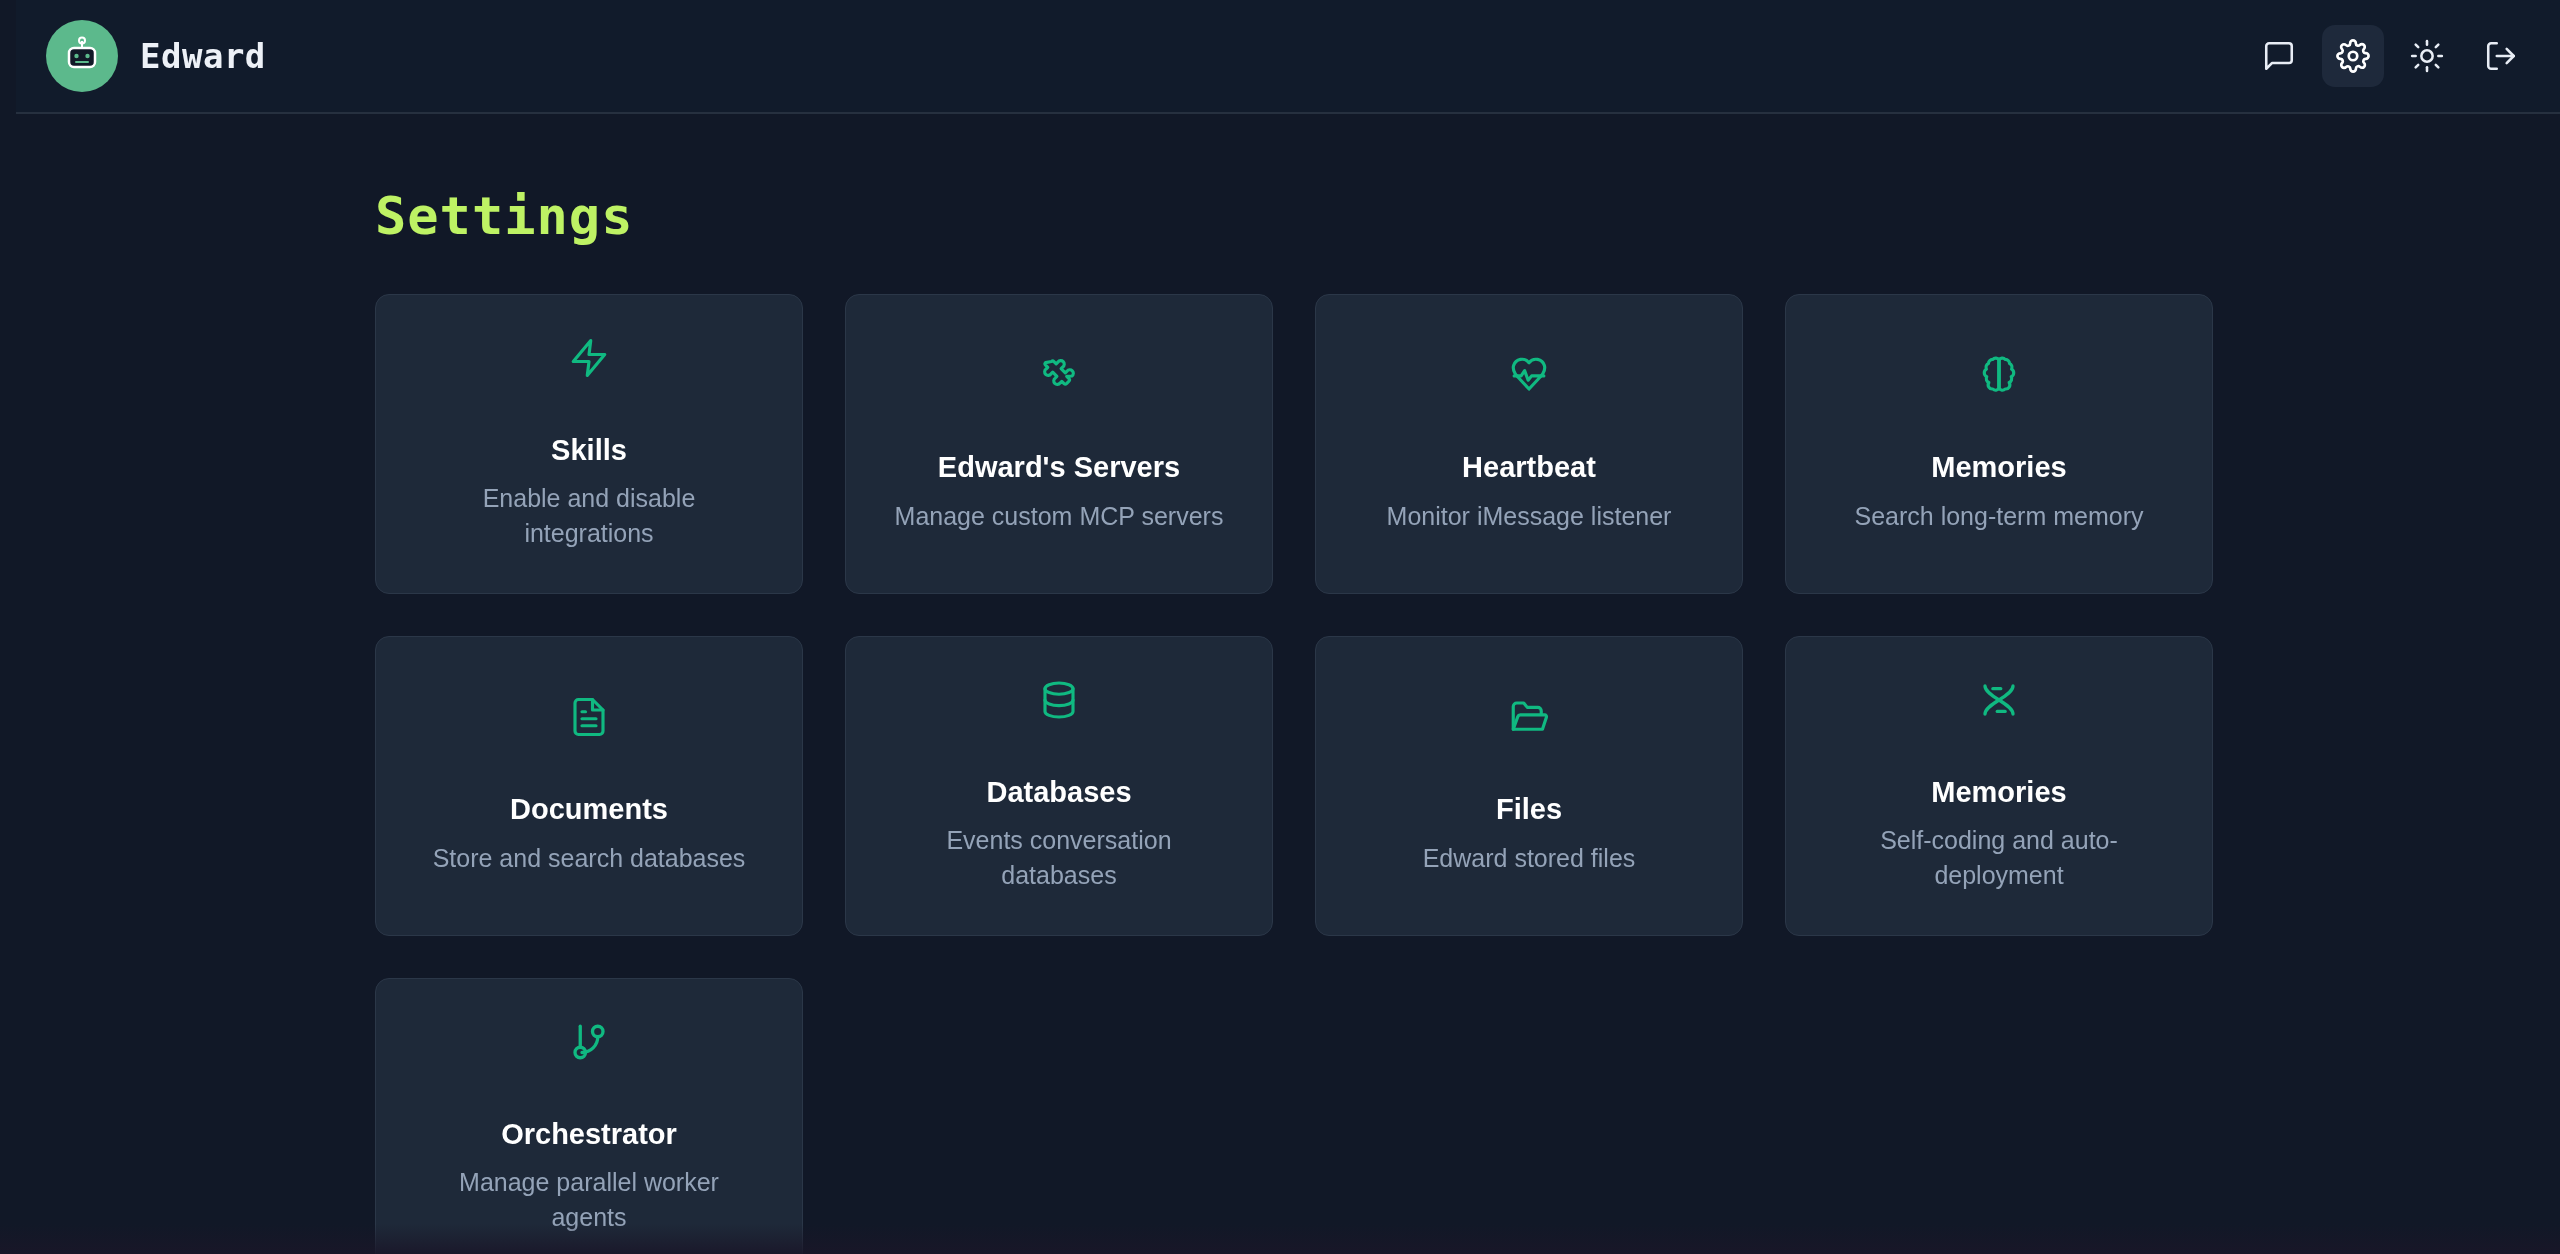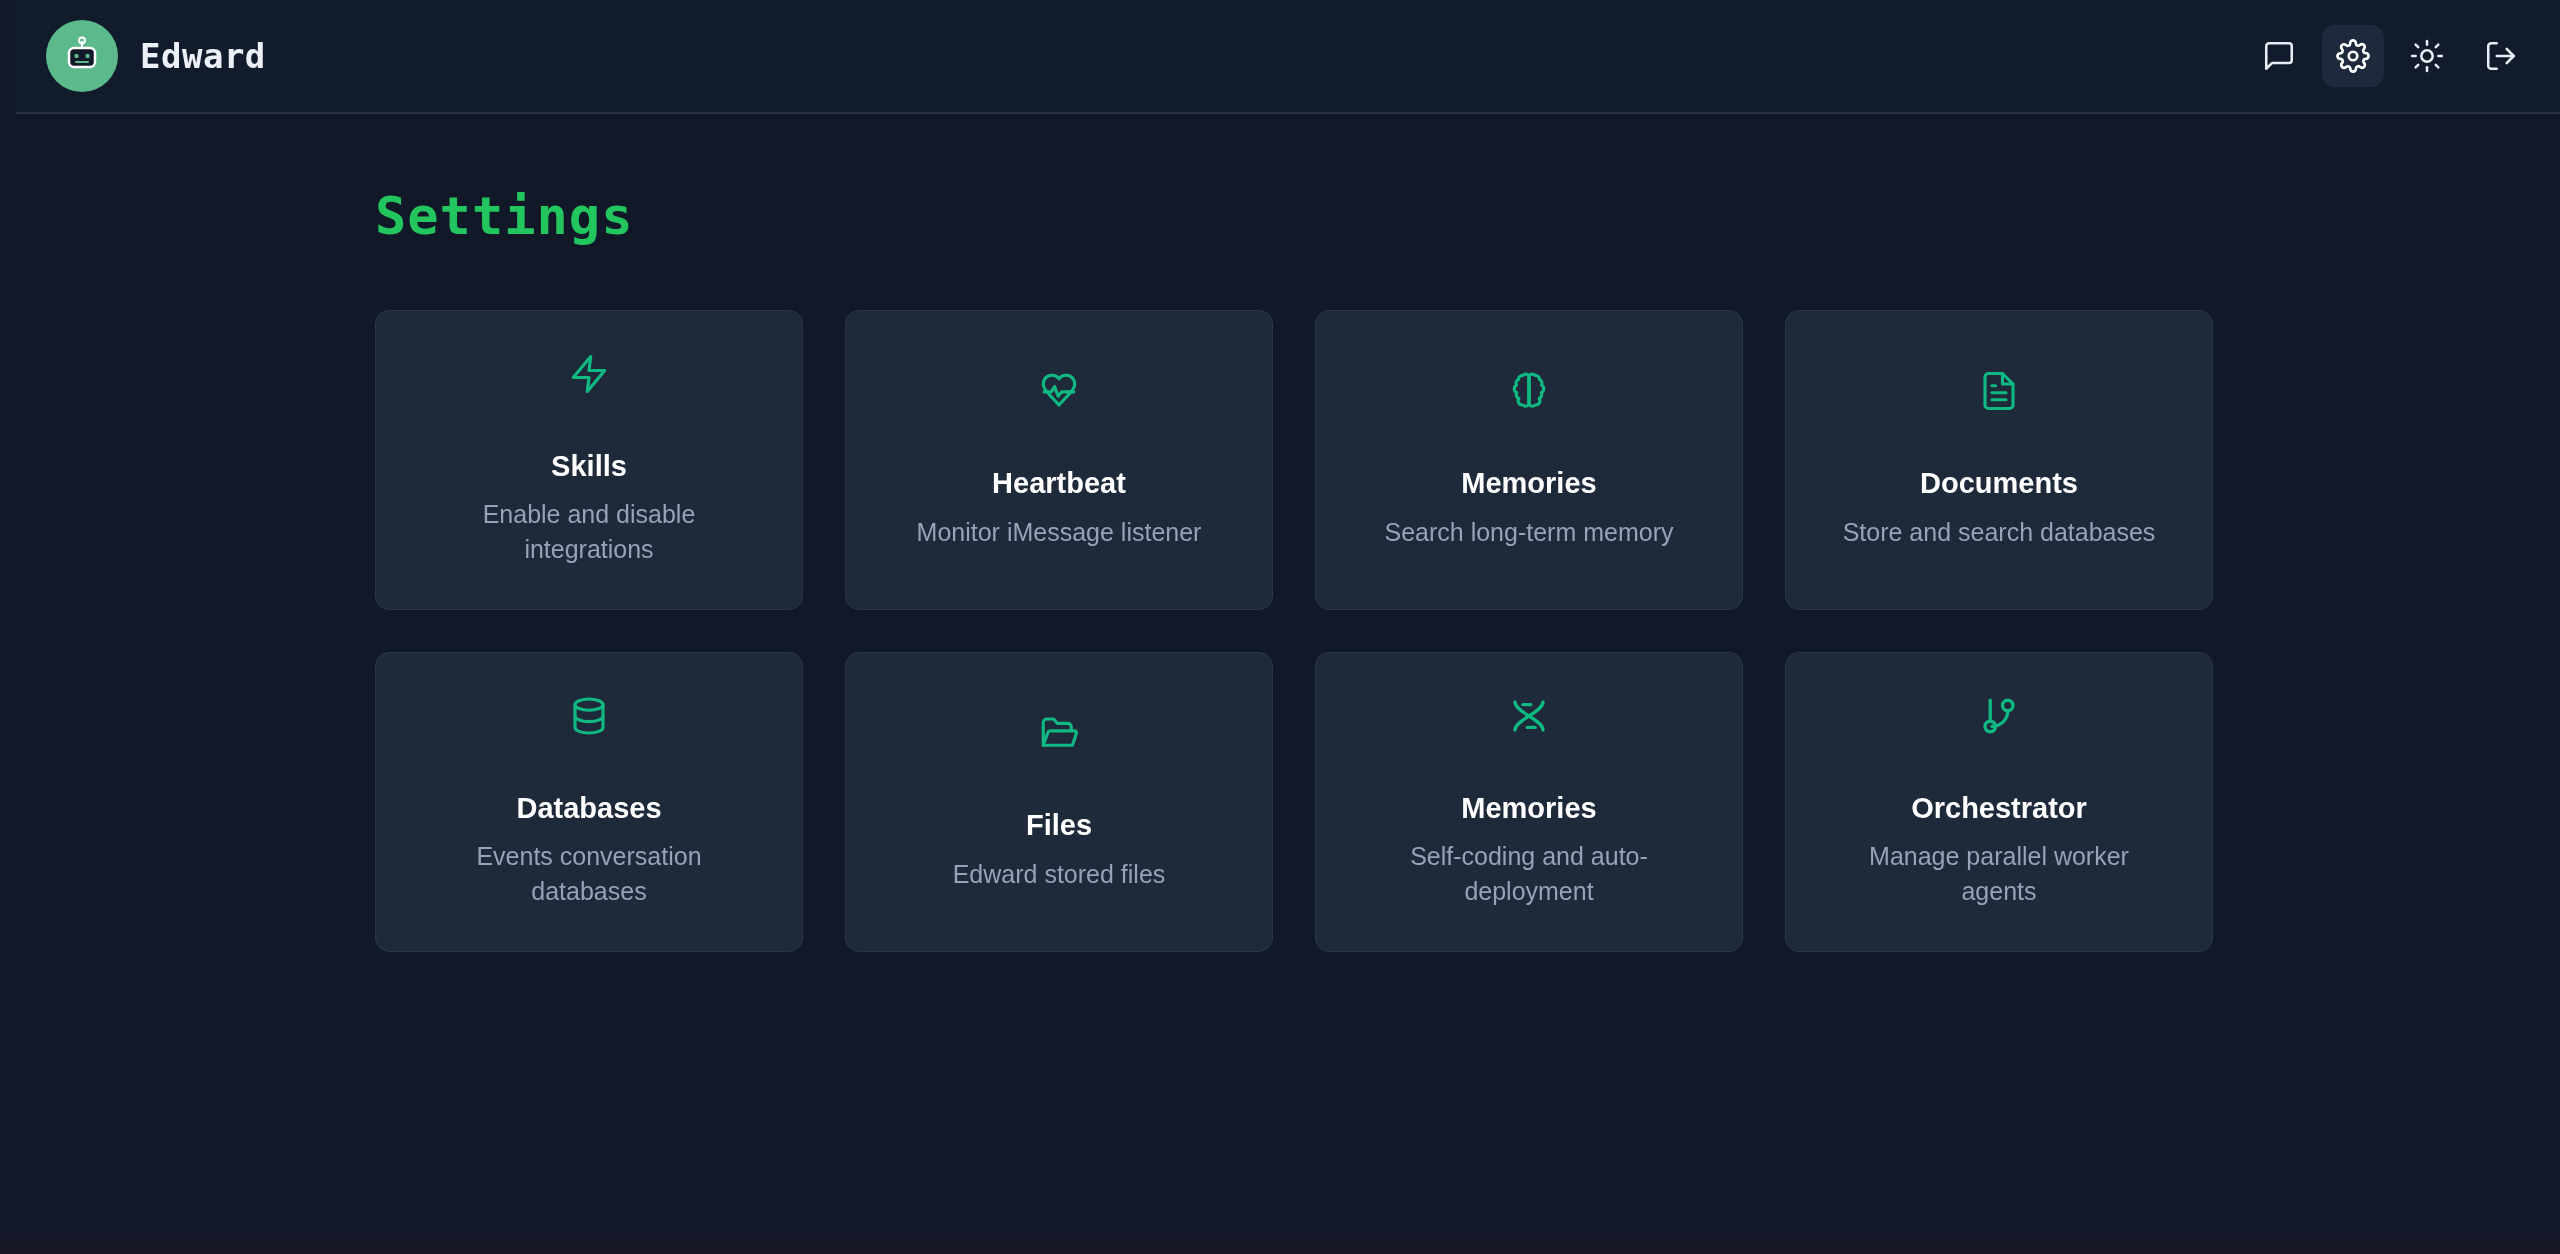--- a/index.html
+++ b/index.html
@@ -41,22 +41,22 @@
     background:transparent; border:none; cursor:pointer;
   }
   .hdr-btn.active { background:#1e293b; }
   .hdr-btn svg { display:block; }
 
   
   #main { position:absolute; top:114px; left:0; width:2560px; height:1140px; }
   #content { padding:72px 0 0 375px; }
   #page-title {
     font-family:"DejaVu Sans Mono", monospace;
-    font-size:52px; font-weight:bold; color:#22c55e;
-    letter-spacing:1px; margin-bottom:64px;
+    font-size:52px; font-weight:bold; color:#bef264;
+    letter-spacing:1px; margin-bottom:48px;
   }
   #settings-grid {
     display:grid;
     grid-template-columns:repeat(4, 428px);
     gap:42px;
     width:1812px;
   }
   .setting-card {
     height:300px;
     background:#1e2939;
@@ -150,20 +150,29 @@
       <div class="setting-card">
         <div class="card-icon">
           <svg width="42" height="42" viewBox="0 0 24 24" fill="none" stroke="#10b981" stroke-width="1.8" stroke-linecap="round" stroke-linejoin="round">
             <polygon points="13 2 3 14 12 14 11 22 21 10 12 10 13 2"></polygon>
           </svg>
         </div>
         <div class="card-title">Skills</div>
         <div class="card-desc">Enable and disable integrations</div>
       </div>
 
+      <div class="setting-card">
+        <div class="card-icon">
+          <svg width="42" height="42" viewBox="0 0 24 24" fill="none" stroke="#10b981" stroke-width="1.8" stroke-linecap="round" stroke-linejoin="round">
+            <path d="M19.4 12.6a2 2 0 1 0-2.8-2.8l-1 1-2.4-2.4 1-1a2 2 0 1 0-2.8-2.8l-1 1-1.3-1.3a1 1 0 0 0-1.4 0L4.3 4.9a1 1 0 0 0 0 1.4L5.6 7.6l-1 1a2 2 0 1 0 2.8 2.8l1-1 2.4 2.4-1 1a2 2 0 1 0 2.8 2.8l1-1 1.3 1.3a1 1 0 0 0 1.4 0l1.4-1.4a1 1 0 0 0 0-1.4l-1.3-1.3z"></path>
+          </svg>
+        </div>
+        <div class="card-title">Edward's Servers</div>
+        <div class="card-desc">Manage custom MCP servers</div>
+      </div>
 
       <div class="setting-card">
         <div class="card-icon">
           <svg width="42" height="42" viewBox="0 0 24 24" fill="none" stroke="#10b981" stroke-width="1.8" stroke-linecap="round" stroke-linejoin="round">
             <path d="M20.8 6.6a5 5 0 0 0-8.8-1.6 5 5 0 0 0-8.8 1.6c-.9 3 1.3 5.6 3.6 7.8L12 20l5.2-5.6c2.3-2.2 4.5-4.8 3.6-7.8z"></path>
             <polyline points="3.5 12.5 7.5 12.5 9.5 9.5 11.5 15 13.5 12.5 20.5 12.5"></polyline>
           </svg>
         </div>
         <div class="card-title">Heartbeat</div>
         <div class="card-desc">Monitor iMessage listener</div>

